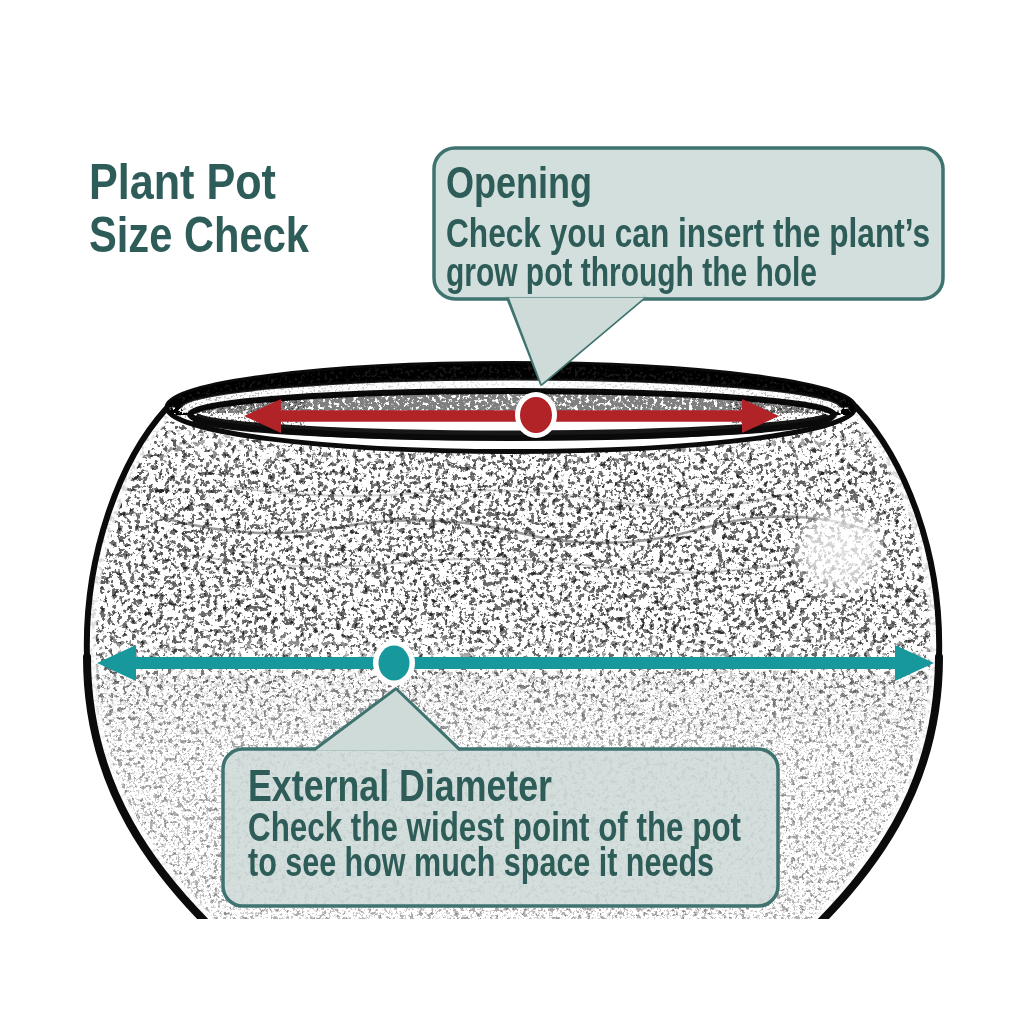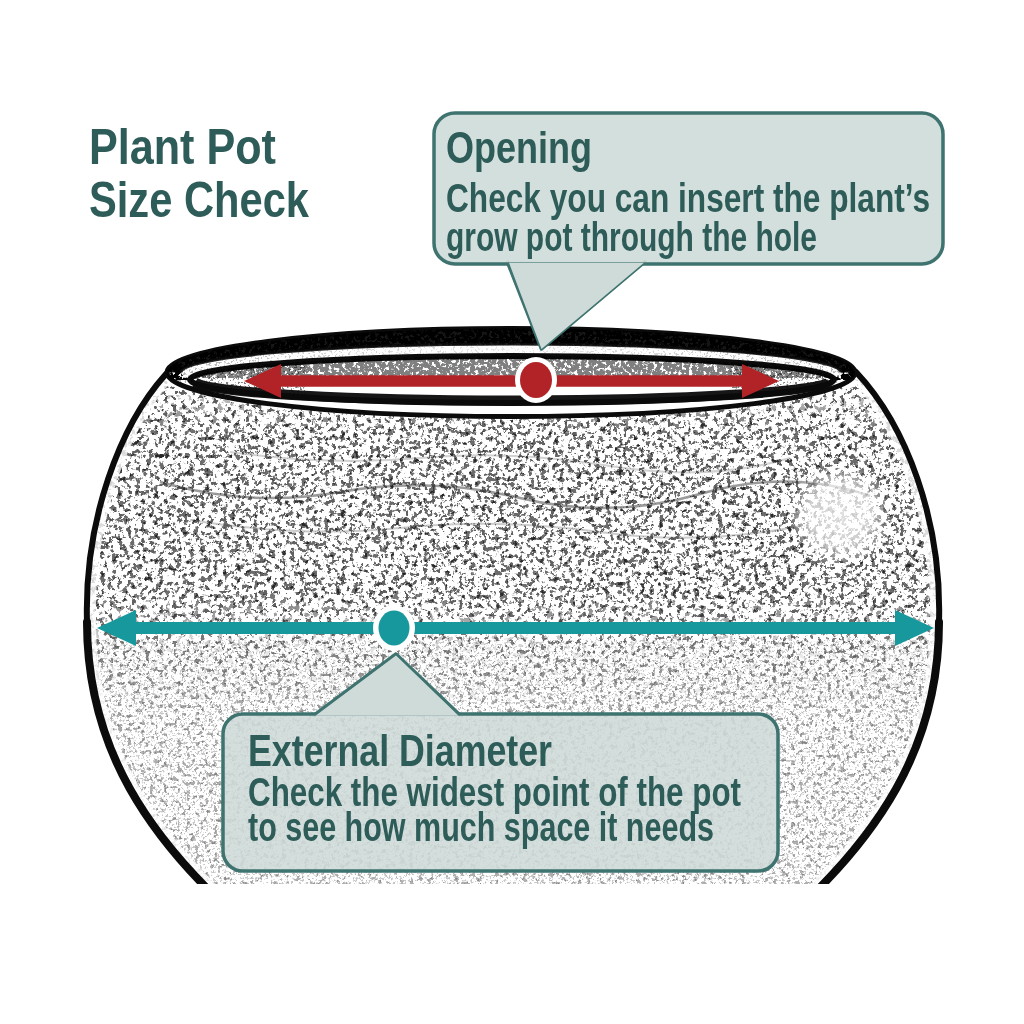--- a/index.html
+++ b/index.html
@@ -1,17 +1,17 @@
 <!DOCTYPE html>
 <html><head>
 <meta charset="utf-8">
 <style>
   html,body{margin:0;padding:0;background:#ffffff;}
   #stage{position:relative;width:1024px;height:884px;overflow:hidden;background:#ffffff;
-         font-family:"Liberation Sans", sans-serif;}
+         font-family:"Liberation Sans", sans-serif;margin-top:35px;}
   svg{position:absolute;left:0;top:0;}
 </style>
 </head>
 <body>
 <div id="stage">
 <svg width="1024" height="1024" viewBox="0 0 1024 1024">
   <defs>
     <radialGradient id="hl" cx="0.5" cy="0.5" r="0.5">
       <stop offset="0%" stop-color="#ffffff" stop-opacity="1"></stop>
       <stop offset="60%" stop-color="#ffffff" stop-opacity="0.85"></stop>

